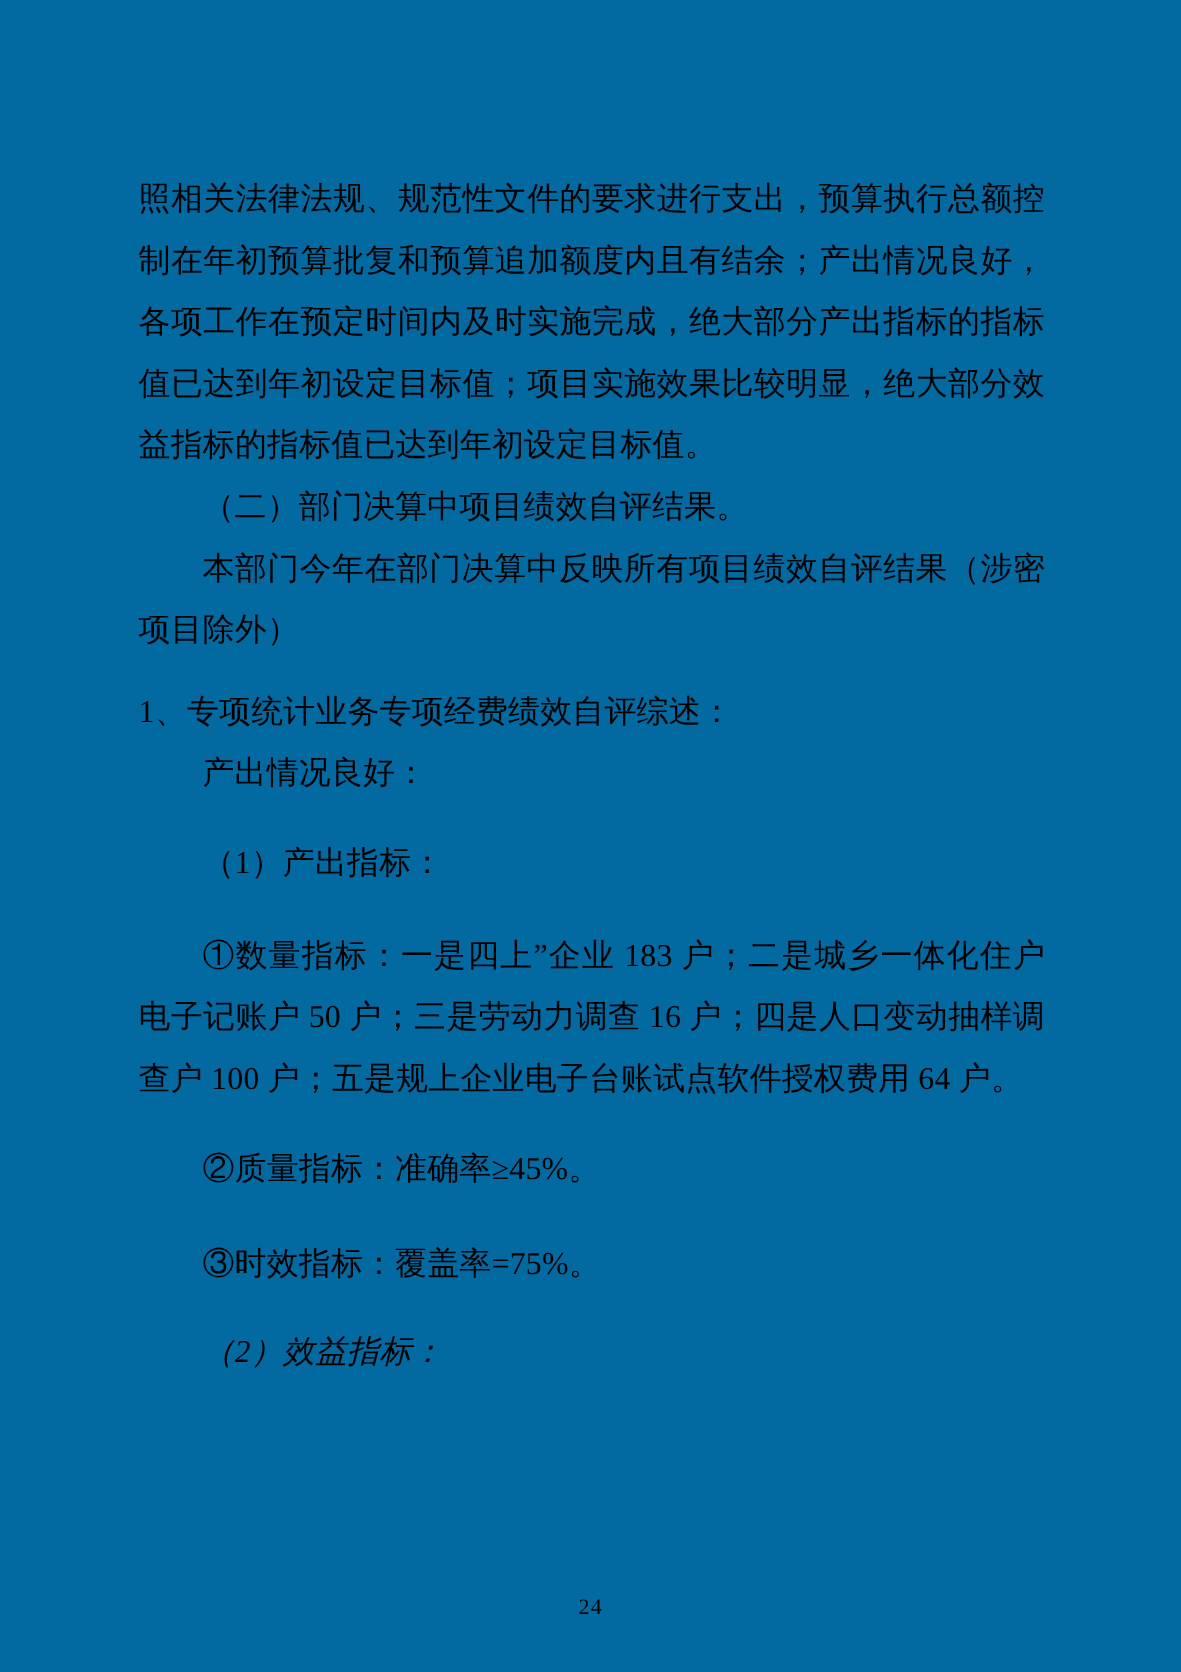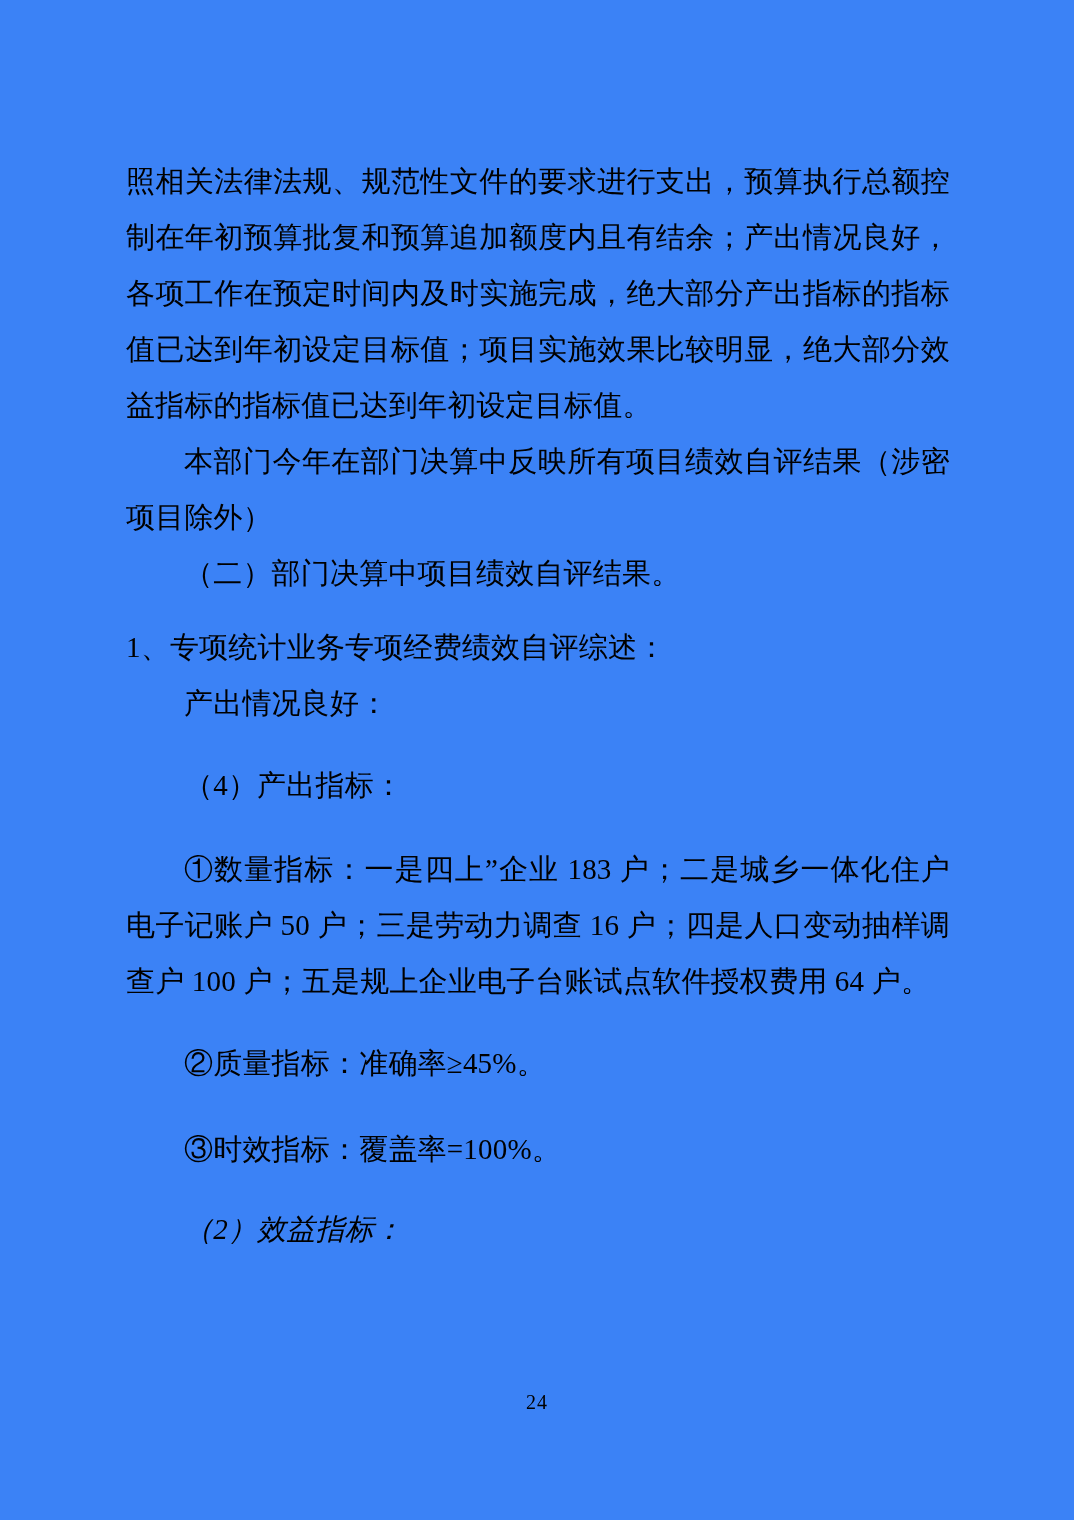--- a/index.html
+++ b/index.html
@@ -1,21 +1,21 @@
 <!DOCTYPE html>
 <html lang="zh"><head>
 <meta charset="utf-8">
 <style>
   html, body { margin: 0; padding: 0; background: #e8e8e8; }
   .page {
     position: relative;
     width: 1074px;
     height: 1520px;
     margin: 0 auto;
-    background: #3b82f6;
+    background: #0369a1;
     color: #000000;
     font-family: "Liberation Serif", "DejaVu Serif", serif;
     overflow: hidden;
   }
   .content {
     padding: 153px 124px 0 126px;
   }
   .content p, .content h2 {
     margin: 0;
     font-size: 29px;
@@ -30,39 +30,39 @@
     font-weight: bold;
     font-size: 30px;
     margin-top: 18px !important;
   }
   .gap-24 { margin-top: 24px !important; font-style: italic; }
   .gap-26 { margin-top: 26px !important; }
   .gap-28 { margin-top: 28px !important; }
   .gap-30 { margin-top: 30px !important; }
   .footer {
     position: absolute;
-    top: 1390px;
+    top: 1449px;
     left: 0;
     width: 100%;
     text-align: center;
     font-size: 20px;
     line-height: 24px;
     letter-spacing: 1px;
   }
 </style>
 </head>
 <body>
 
 <div class="page">
   <div class="content">
     <p class="body-text">照相关法律法规、规范性文件的要求进行支出，预算执行总额控制在年初预算批复和预算追加额度内且有结余；产出情况良好，各项工作在预定时间内及时实施完成，绝大部分产出指标的指标值已达到年初设定目标值；项目实施效果比较明显，绝大部分效益指标的指标值已达到年初设定目标值。</p>
+    <p class="body-text indent">（二）部门决算中项目绩效自评结果。</p>
     <p class="body-text indent">本部门今年在部门决算中反映所有项目绩效自评结果（涉密项目除外）</p>
-    <p class="body-text indent">（二）部门决算中项目绩效自评结果。</p>
     <h2 class="heading">1、专项统计业务专项经费绩效自评综述：</h2>
     <p class="body-text indent">产出情况良好：</p>
-    <p class="body-text indent gap-26">（4）产出指标：</p>
+    <p class="body-text indent gap-26">（1）产出指标：</p>
     <p class="body-text indent gap-28">①数量指标：一是四上”企业 183 户；二是城乡一体化住户电子记账户 50 户；三是劳动力调查 16 户；四是人口变动抽样调查户 100 户；五是规上企业电子台账试点软件授权费用 64 户。</p>
     <p class="body-text indent gap-26">②质量指标：准确率≥45%。</p>
-    <p class="body-text indent gap-30">③时效指标：覆盖率=100%。</p>
+    <p class="body-text indent gap-30">③时效指标：覆盖率=75%。</p>
     <p class="body-text indent gap-24">（2）效益指标：</p>
   </div>
   <div class="footer">24</div>
 </div>
 
 </body></html>

